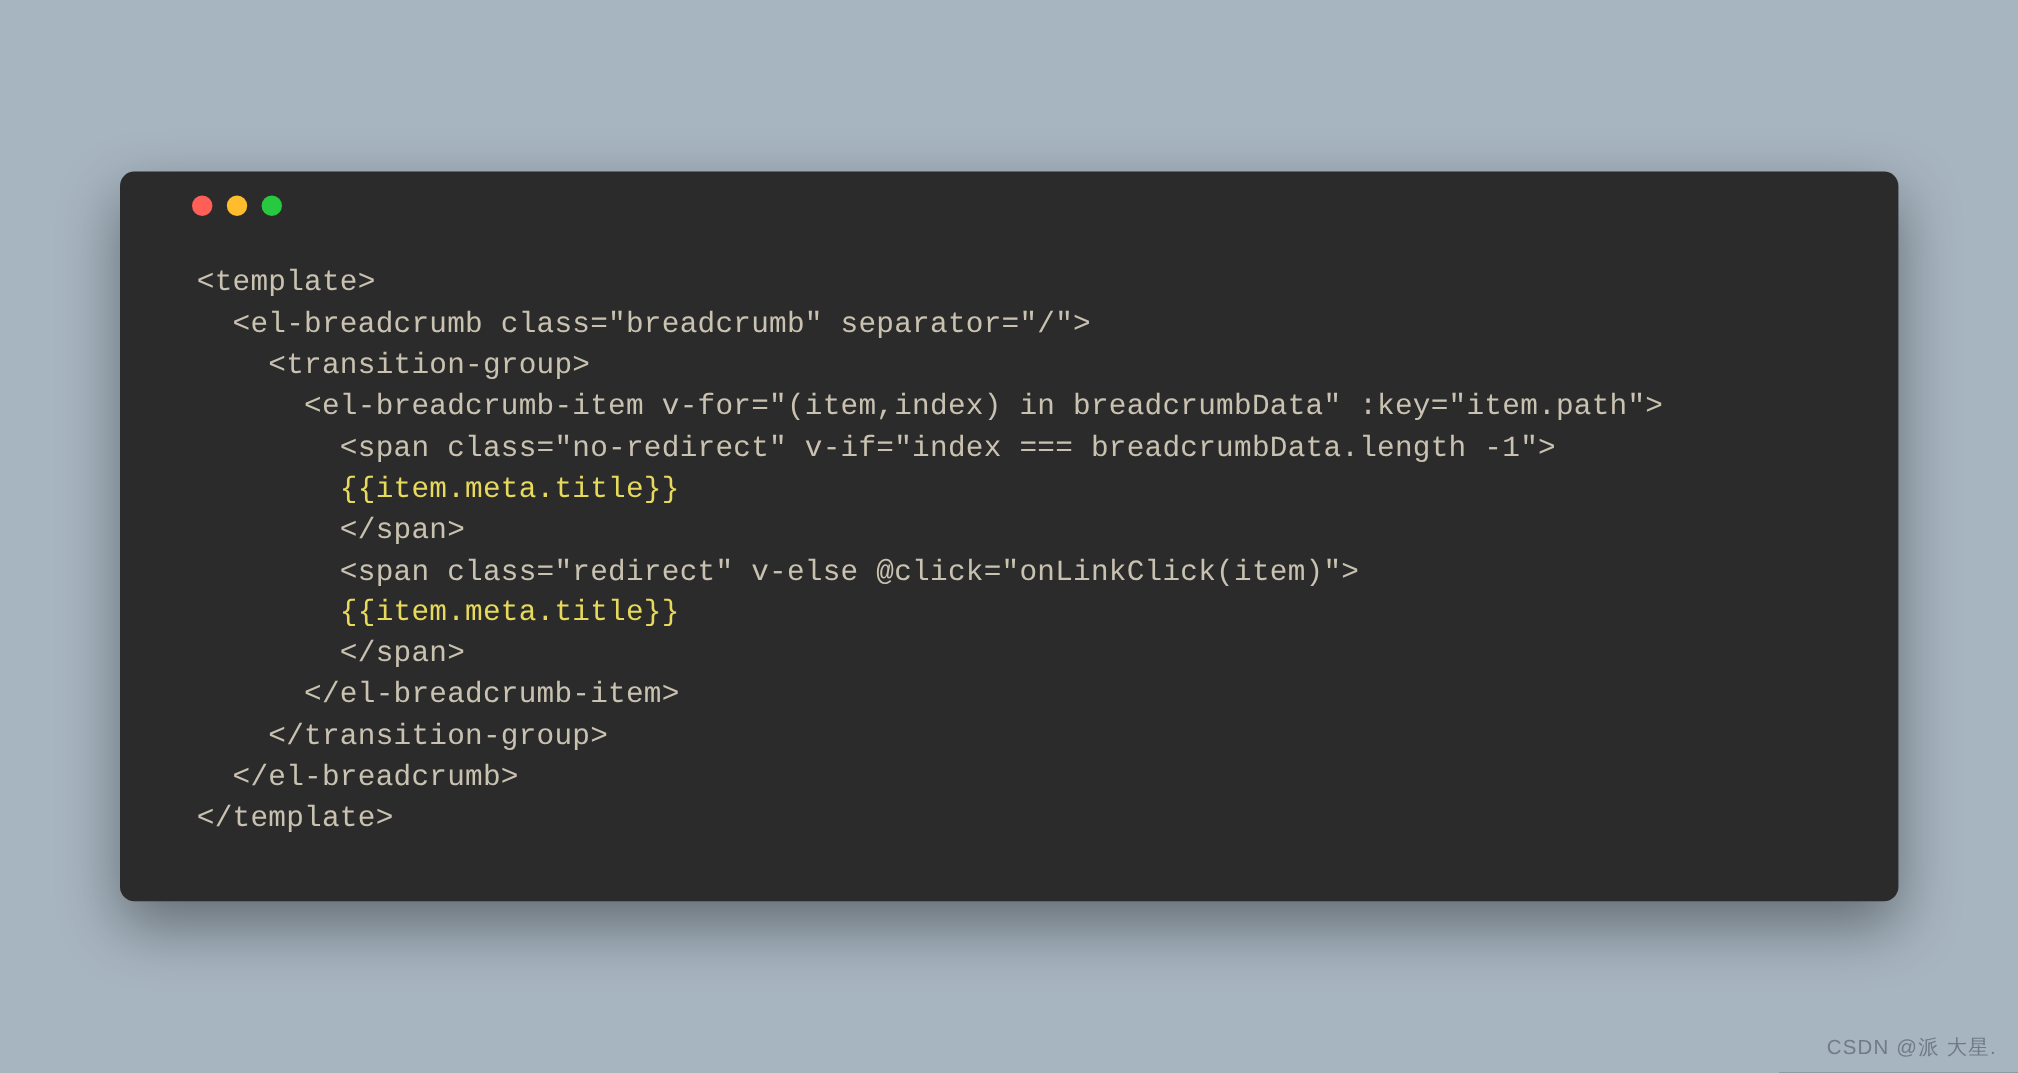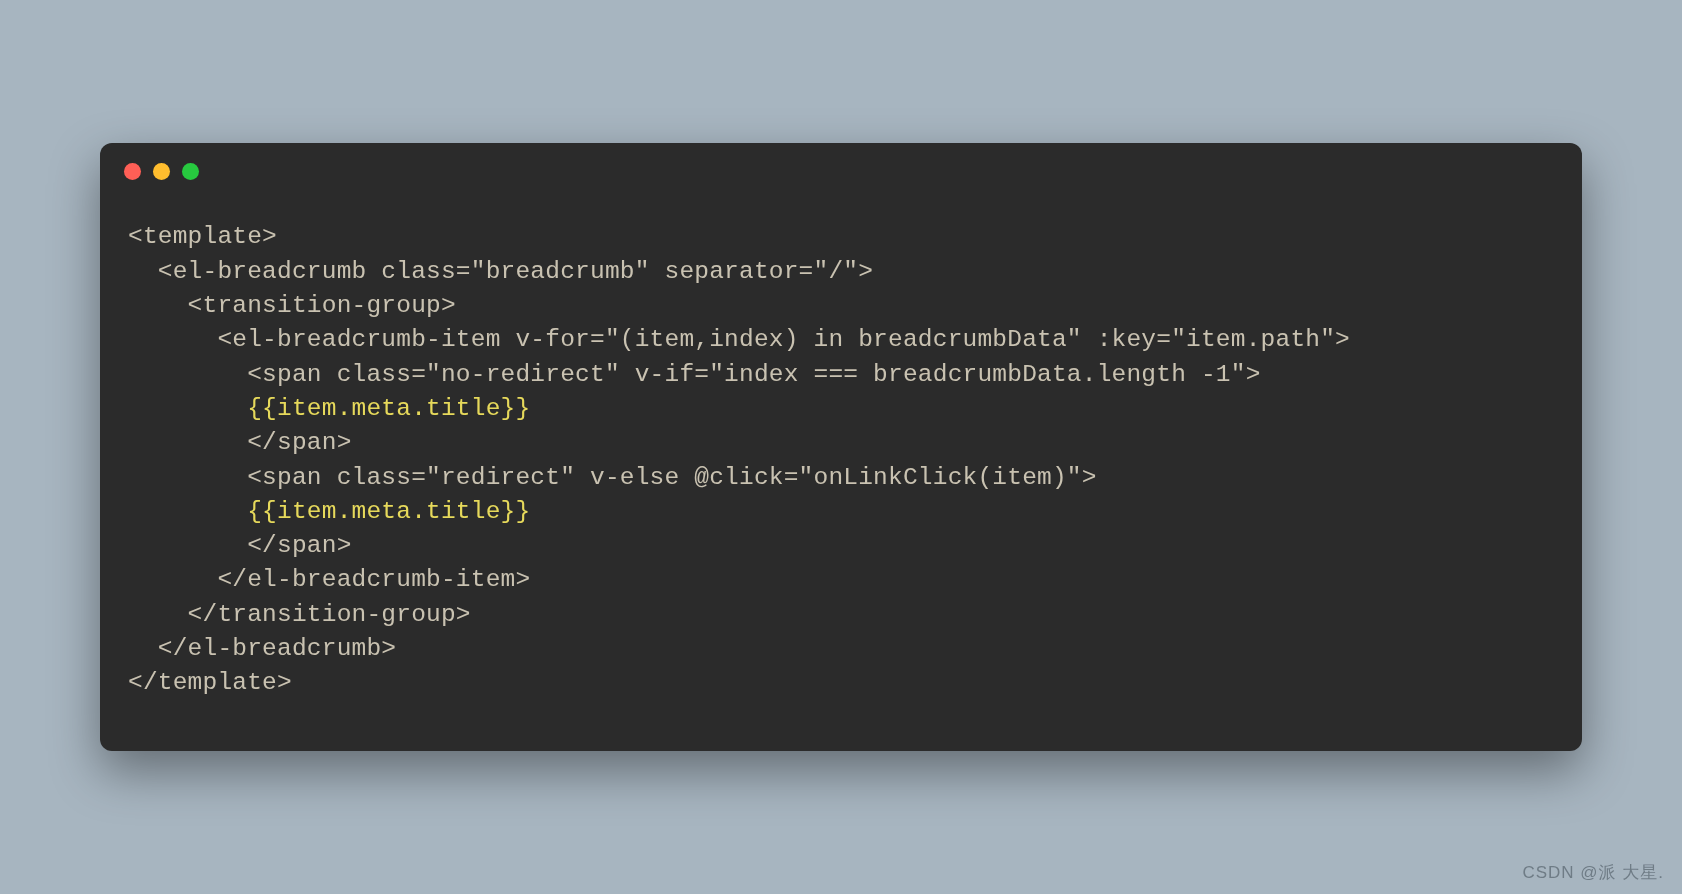--- a/index.html
+++ b/index.html
@@ -16,20 +16,21 @@
     justify-content: center;
     font-family: "SF Mono", "Monaco", "Menlo", "Consolas", "Courier New", monospace;
     position: relative;
   }
   .window {
     width: 1482px;
     background: #2b2b2b;
     border-radius: 12px;
     box-shadow: 0 20px 50px rgba(0,0,0,0.4);
     overflow: hidden;
+    padding-left: 36px;
   }
   .titlebar {
     padding: 20px 24px 10px 24px;
     display: flex;
     gap: 12px;
   }
   .dot {
     width: 17px;
     height: 17px;
     border-radius: 50%;

